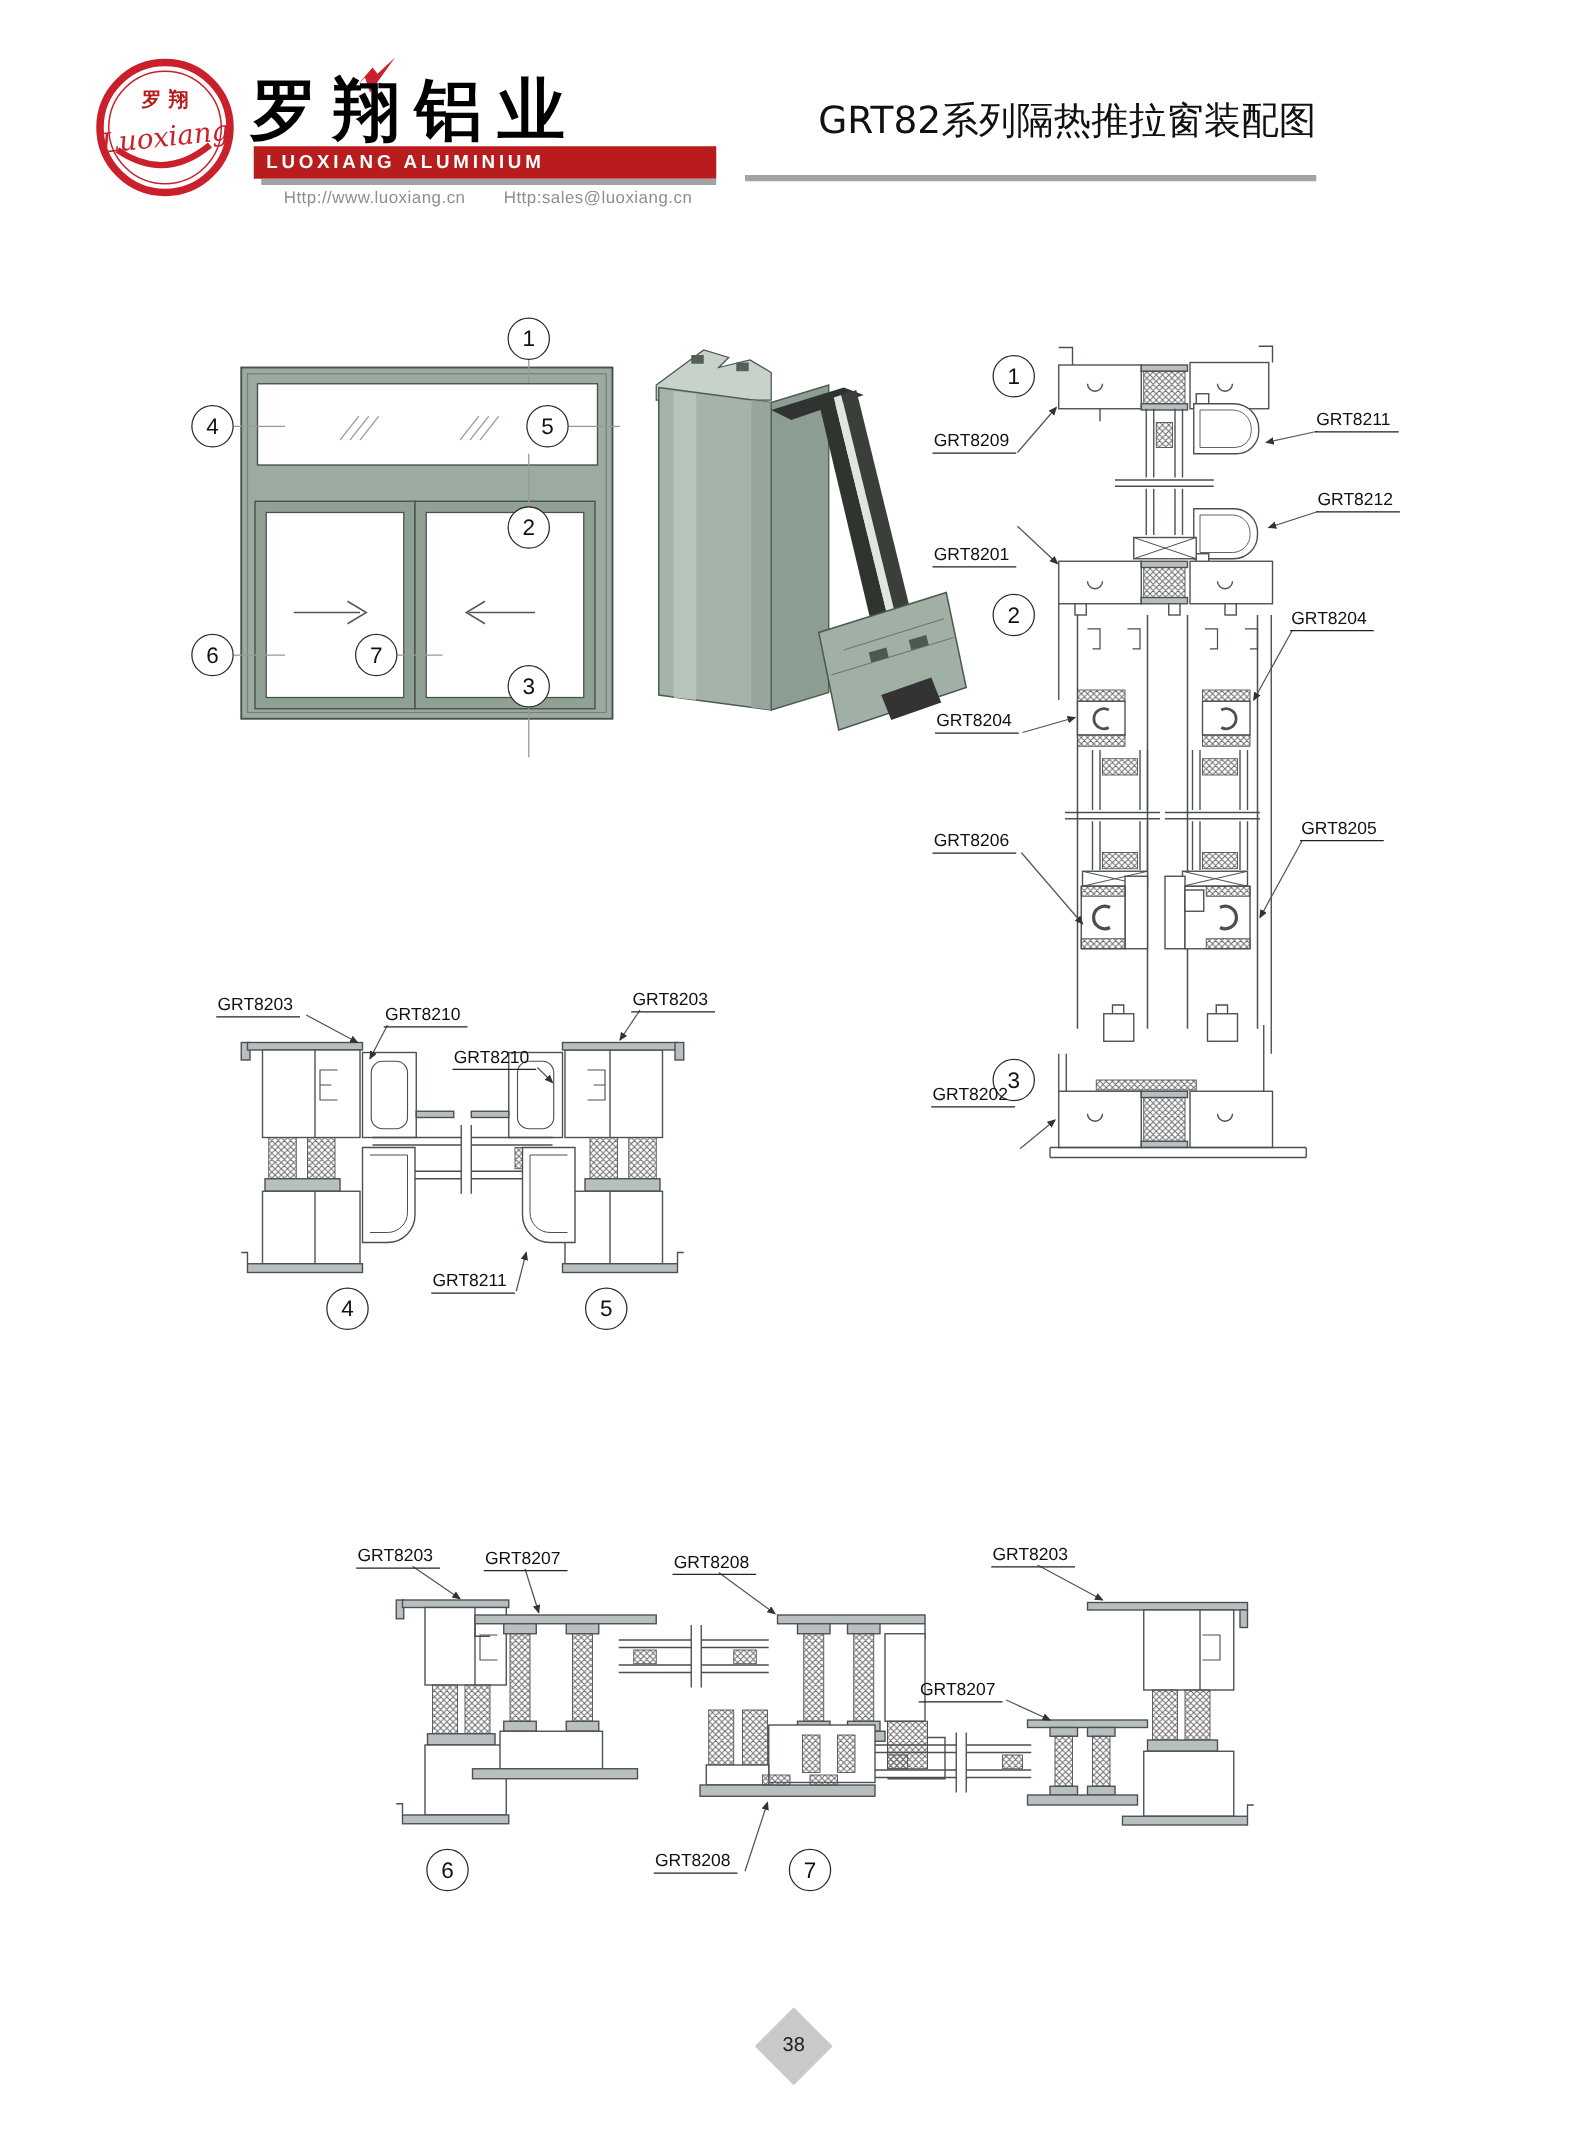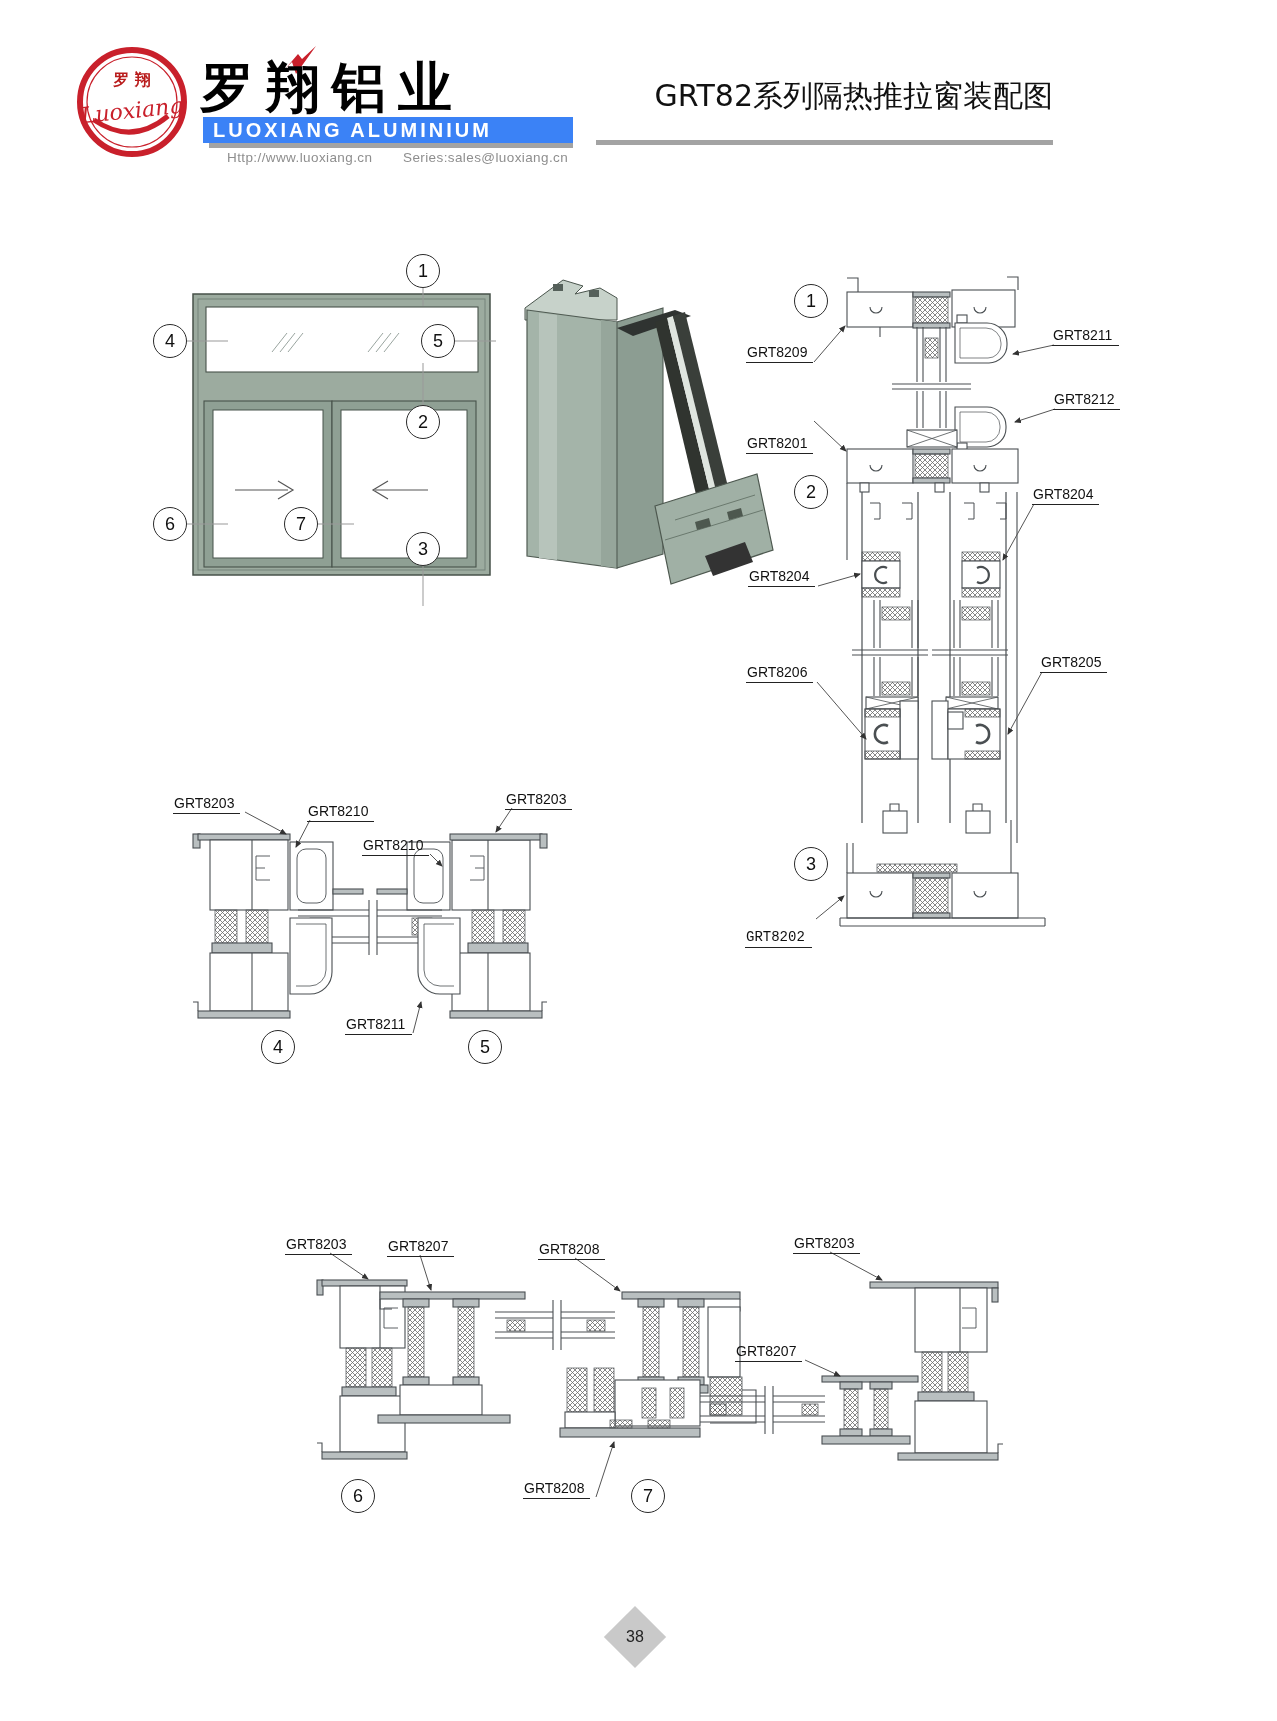--- a/index.html
+++ b/index.html
@@ -2,22 +2,22 @@
 <html><head>
 <meta charset="utf-8">
 <style>
   html,body{margin:0;padding:0;background:#e8e8e8;}
   .page{position:relative;width:1277px;height:1721px;background:#ffffff;overflow:hidden;
         font-family:"Liberation Sans","DejaVu Sans",sans-serif;}
   
   .logo-wrap{position:absolute;left:72px;top:42px;width:120px;height:120px;}
   .company-zh{position:absolute;left:200px;top:52px;font-size:54px;font-weight:bold;color:#000000;
               letter-spacing:12px;font-family:Liberation Mono, monospace;}
-  .redbar-left{position:absolute;left:203px;top:117px;width:370px;height:26px;background:#3b82f6;
-               color:#fff;font-size:20px;font-weight:bold;letter-spacing:3px;line-height:26px;padding-left:10px;box-sizing:border-box;}
+  .redbar-left{position:absolute;left:203px;top:117px;width:370px;height:26px;background:#b91c1c;
+               color:#fff;font-size:15px;font-weight:bold;letter-spacing:3px;line-height:26px;padding-left:10px;box-sizing:border-box;}
   .shadow-left{position:absolute;left:209px;top:143px;width:364px;height:5px;background:#a3a3a3;}
   .contact{position:absolute;top:150px;font-size:13.5px;color:#8e8e8e;letter-spacing:0.4px;margin-left:15px;}
   .title-zh{position:absolute;left:590px;top:76px;width:463px;text-align:right;font-size:30px;
             font-weight:normal;color:#111;font-family:"DejaVu Sans",sans-serif;}
   .redbar-right{position:absolute;left:590px;top:115px;width:463px;height:25px;background:#c9202b;
                 color:#fff;font-size:16px;line-height:25px;text-align:center;}
   .shadow-right{position:absolute;left:596px;top:140px;width:457px;height:5px;background:#a3a3a3;}
   
   .diagram{position:absolute;}
   .marker{position:absolute;width:34px;height:34px;border:1.6px solid #2b2b2b;border-radius:50%;
@@ -48,21 +48,21 @@
   </div>
 
   <svg style="position:absolute;left:284px;top:46px;" width="34" height="30" viewBox="0 0 34 30">
     <polygon points="2,22 14,8 18,13 32,0 12,28 8,16" fill="#c9202b"></polygon>
   </svg>
 
   <div class="company-zh">罗翔铝业</div>
   <div class="redbar-left">LUOXIANG ALUMINIUM</div>
   <div class="shadow-left"></div>
   <div class="contact" style="left:212px;">Http://www.luoxiang.cn</div>
-  <div class="contact" style="left:388px;">Series:sales@luoxiang.cn</div>
+  <div class="contact" style="left:388px;">Http:sales@luoxiang.cn</div>
 
   <div class="title-zh">GRT82系列隔热推拉窗装配图</div>
   <div class="shadow-right"></div>
 
   <div class="diagram" style="left:140px;top:235px;width:360px;height:390px;">
     <svg width="360" height="390" viewBox="0 0 360 390">
       <defs>
         <pattern id="hx" width="5" height="5" patternUnits="userSpaceOnUse">
           <path d="M0,5 L5,0 M0,0 L5,5 M-1,1 L1,-1 M4,6 L6,4" stroke="#6a6a6a" stroke-width="0.8" fill="none"></path>
         </pattern>
@@ -253,21 +253,21 @@
         <span>3</span>
       </div>
     <div class="plabel" style="left:66px;top:99px;">GRT8209</div>
     <div class="plabel" style="left:372px;top:82px;">GRT8211</div>
     <div class="plabel" style="left:66px;top:158px;margin-top:32px;">GRT8201</div>
     <div class="plabel" style="left:373px;top:146px;">GRT8212</div>
     <div class="plabel" style="left:68px;top:323px;">GRT8204</div>
     <div class="plabel" style="left:352px;top:241px;">GRT8204</div>
     <div class="plabel" style="left:66px;top:419px;">GRT8206</div>
     <div class="plabel" style="left:360px;top:409px;">GRT8205</div>
-    <div class="plabel" style="left:65px;top:684px;font-family:Liberation Mono, monospace;">GRT8202</div>
+    <div class="plabel" style="left:65px;top:622px;">GRT8202</div>
   </div>
 
   <div class="diagram" style="left:150px;top:790px;width:430px;height:290px;">
     <svg width="430" height="290" viewBox="0 0 430 290">
       <g stroke="#4a4f52" stroke-width="1.1" fill="none">
         <rect x="43" y="44" width="7" height="14" fill="#b9bfc0"></rect>
         <rect x="48" y="44" width="92" height="6" fill="#b9bfc0"></rect>
         <rect x="60" y="50" width="78" height="70" fill="#fff"></rect>
         <path d="M102,50 V120"></path>
           <path d="M120,66 h-14 v24 h14 M106,78 h9" stroke-width="0.9"></path>

